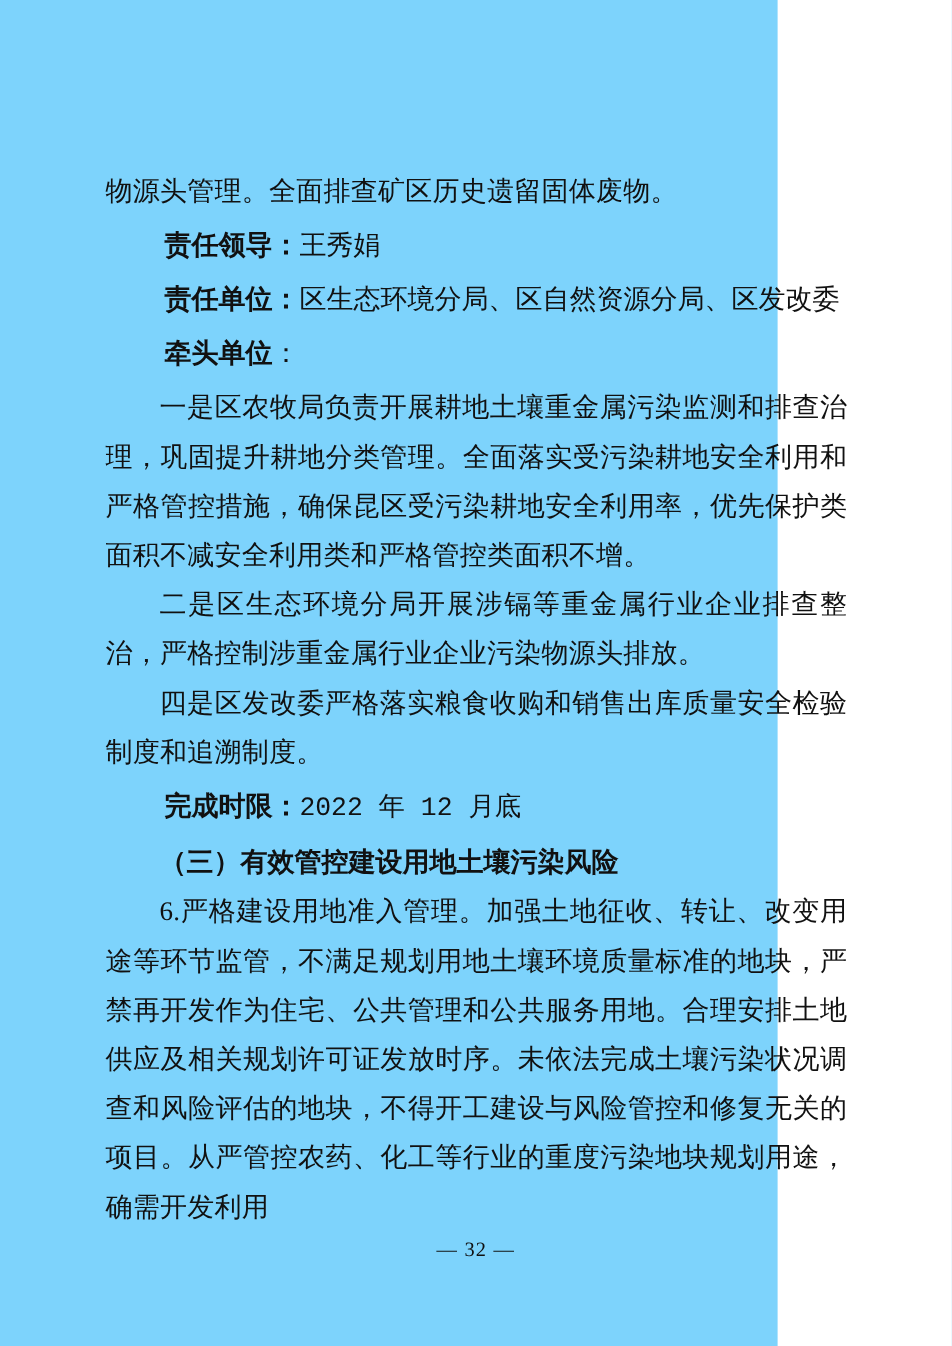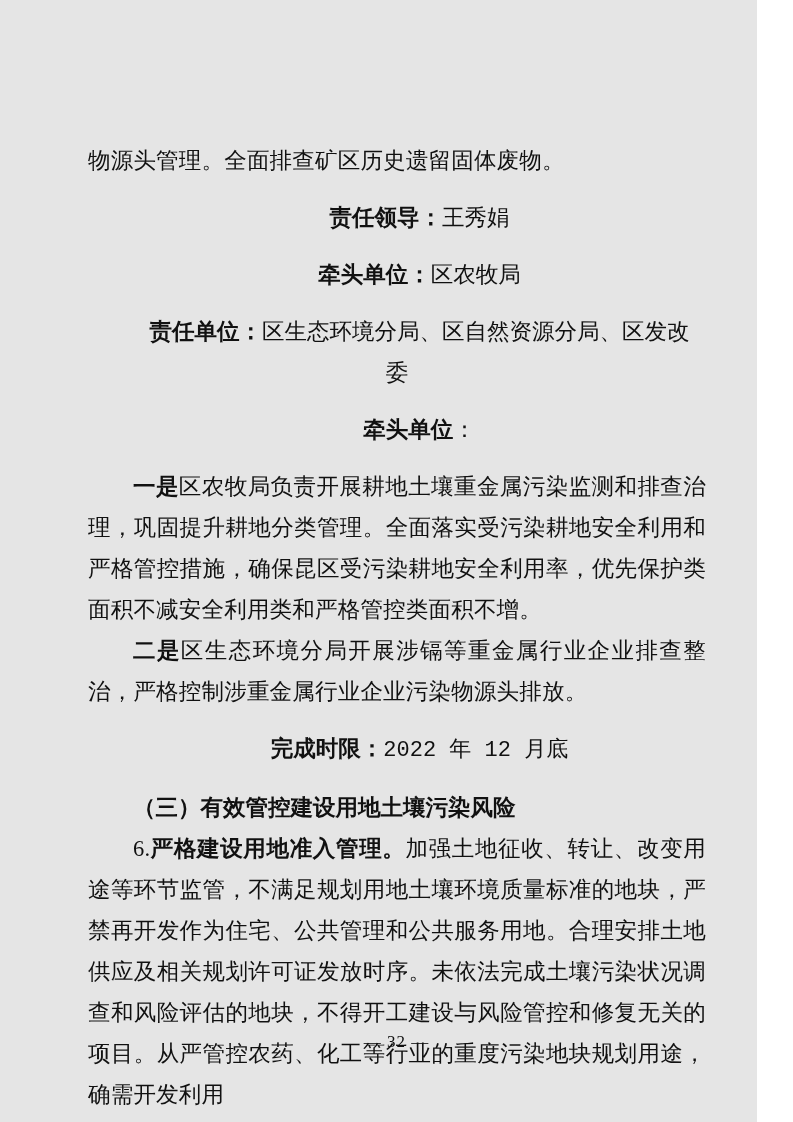--- a/index.html
+++ b/index.html
@@ -12,23 +12,23 @@
     height: 1122px;
     position: relative;
     font-family: "Liberation Serif", "DejaVu Serif", serif;
     color: #111111;
     overflow: hidden;
   }
   .page {
     position: absolute;
     left: 0;
     top: 0;
-    width: 757px;
+    width: 648px;
     height: 1122px;
-    background: #e5e5e5;
+    background: #7dd3fc;
   }
   .content {
     position: absolute;
     left: 88px;
     top: 140px;
     width: 618px;
   }
   .para {
     font-size: 22.5px;
     line-height: 41px;
@@ -37,33 +37,32 @@
     text-justify: inter-ideograph;
     margin: 0;
     font-family: "DejaVu Sans", "Liberation Sans", sans-serif;
     font-weight: 500;
   }
   
   .para.indent {
     text-indent: 45px;
   }
   .bold {
-    font-weight: 700;
+    font-weight: 400;
   }
   .serif-num {
     font-family: "Liberation Serif", "DejaVu Serif", serif;
     font-weight: 400;
   }
   .label-line {
     font-size: 22.5px;
     line-height: 41px;
-    margin: 16px;
+    margin: 4px;
     text-indent: 45px;
     font-family: "DejaVu Sans", "Liberation Sans", sans-serif;
-    text-align: center;
   }
   .label-line .key {
     font-weight: 700;
   }
   .label-line .val {
     font-weight: 500;
   }
   .date-val {
     font-family: Liberation Mono, monospace;
     font-weight: 400;
@@ -94,41 +93,41 @@
 
 <div class="page">
   <div class="content">
 
     <p class="para">物源头管理。全面排查矿区历史遗留固体废物。</p>
 
     <p class="label-line">
       <span class="key">责任领导：</span><span class="val">王秀娟</span>
     </p>
 
-    <p class="label-line">
-      <span class="key">牵头单位：</span><span class="val">区农牧局</span>
-    </p>
 
     <p class="label-line">
       <span class="key">责任单位：</span><span class="val">区生态环境分局、区自然资源分局、区发改委</span>
     </p>
 
     <p class="label-line">
       <span class="key">牵头单位</span><span class="val">：</span>
     </p>
 
     <p class="para indent">
       <span class="bold">一是</span><span>区农牧局负责开展耕地土壤重金属污染监测和排查治理，巩固提升耕地分类管理。全面落实受污染耕地安全利用和严格管控措施，确保昆区受污染耕地安全利用率，优先保护类面积不减安全利用类和严格管控类面积不增。</span>
     </p>
 
     <p class="para indent">
       <span class="bold">二是</span><span>区生态环境分局开展涉镉等重金属行业企业排查整治，严格控制涉重金属行业企业污染物源头排放。</span>
     </p>
 
 
+    <p class="para indent">
+      <span class="bold">四是</span><span>区发改委严格落实粮食收购和销售出库质量安全检验制度和追溯制度。</span>
+    </p>
 
     <p class="label-line">
       <span class="key">完成时限：</span><span class="val date-val">2022 年 12 月底</span>
     </p>
 
     <p class="sub-head">（三）有效管控建设用地土壤污染风险</p>
 
     <p class="para indent">
       <span class="bold serif-num">6.</span><span class="bold">严格建设用地准入管理。</span><span>加强土地征收、转让、改变用途等环节监管，不满足规划用地土壤环境质量标准的地块，严禁再开发作为住宅、公共管理和公共服务用地。合理安排土地供应及相关规划许可证发放时序。未依法完成土壤污染状况调查和风险评估的地块，不得开工建设与风险管控和修复无关的项目。从严管控农药、化工等行业的重度污染地块规划用途，确需开发利用</span>
     </p>

